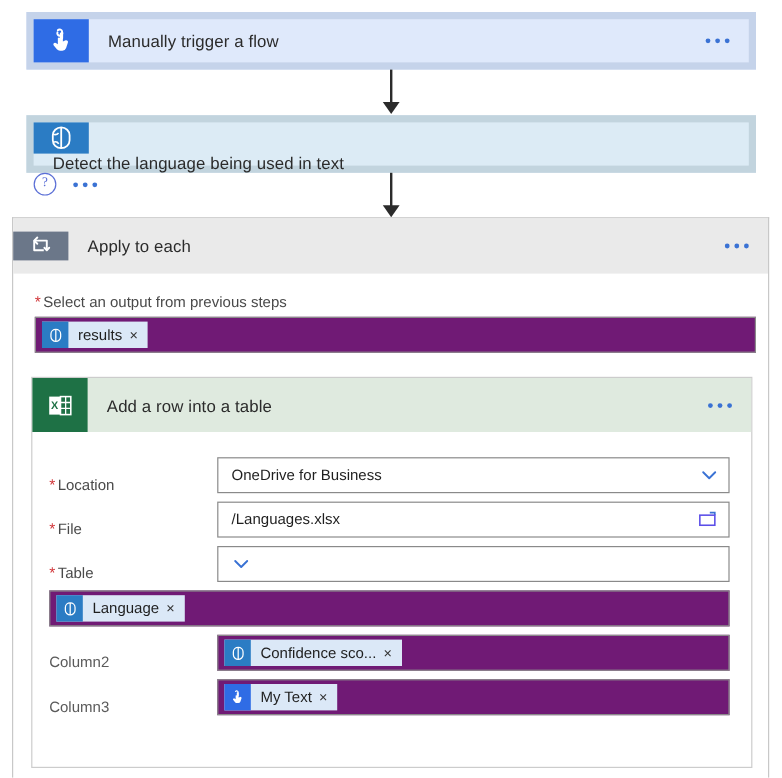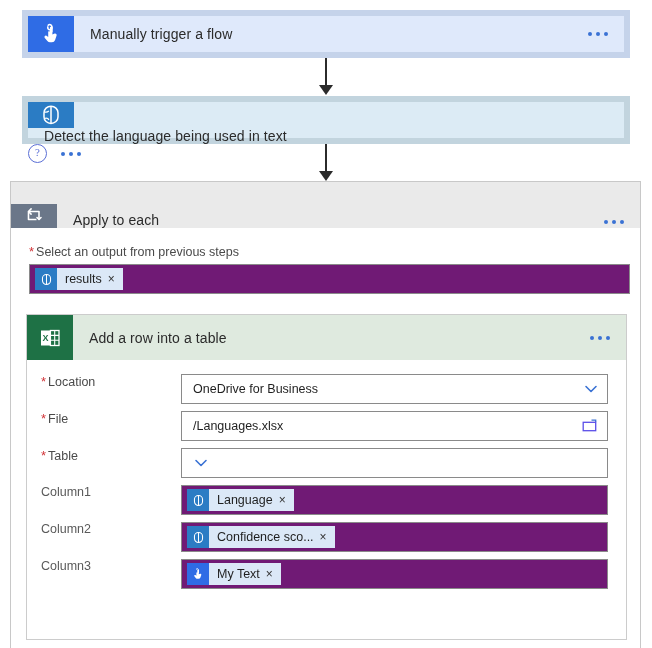--- a/index.html
+++ b/index.html
@@ -138,21 +138,21 @@
     top: 181px;
     width: 631px;
     height: 467px;
     box-sizing: border-box;
     background: #ffffff;
     border: 1px solid #c8c8c8;
     border-bottom: none;
   }
   #loop-header {
     display: flex;
-    align-items: flex-end;
+    align-items: center;
     height: 46px;
     background: #eaeaea;
   }
   #loop-header .card-icon { background: #6b7789; width: 46px; min-width: 46px; }
   #loop-body {
     padding: 16px 12px 0 18px;
   }
 
   .req-label {
     font-size: 12.5px;
@@ -219,21 +219,21 @@
     display: flex;
     align-items: stretch;
     height: 45px;
     background: #dfeadf;
   }
   #excel-header .card-icon { background: #1e7145; width: 46px; min-width: 46px; }
   #excel-body { padding-top: 14px; }
 
   .field-row {
     display: flex;
-    align-items: flex-start;
+    align-items: flex-end;
     height: 37px;
     padding-left: 14px;
   }
   .field-label {
     width: 140px;
     min-width: 140px;
     font-size: 12.5px;
     color: #4a4a4a;
   }
   .field-label.plain { color: #5a5a5a; }
@@ -421,21 +421,20 @@
           <span class="chev">
             <svg width="16" height="16" viewBox="0 0 16 16">
                 <path d="M3 5.5l5 5 5-5" fill="none" stroke="#3a72d4" stroke-width="1.6" stroke-linecap="round" stroke-linejoin="round"></path>
               </svg>
           </span>
         </div>
       </div>
     </div>
 
     <div class="field-row">
-      <div class="field-label plain">Column1</div>
       <div class="field-control">
         <div class="token-box">
           <span class="chip">
             <span class="chip-ico svc-lang">
               <svg width="15" height="15" viewBox="0 0 26 26" aria-hidden="true">
                 <path d="M13 4.2c3.9 0 7 2.9 7 6.6v4.1c0 3.6-3.1 6.6-7 6.6s-7-3-7-6.6v-4.1c0-3.7 3.1-6.6 7-6.6z" fill="none" stroke="#ffffff" stroke-width="1.8"></path>
                 <path d="M13 4.2v17.3" fill="none" stroke="#ffffff" stroke-width="1.8"></path>
               </svg>
             </span>
             <span class="chip-text">Language</span>

